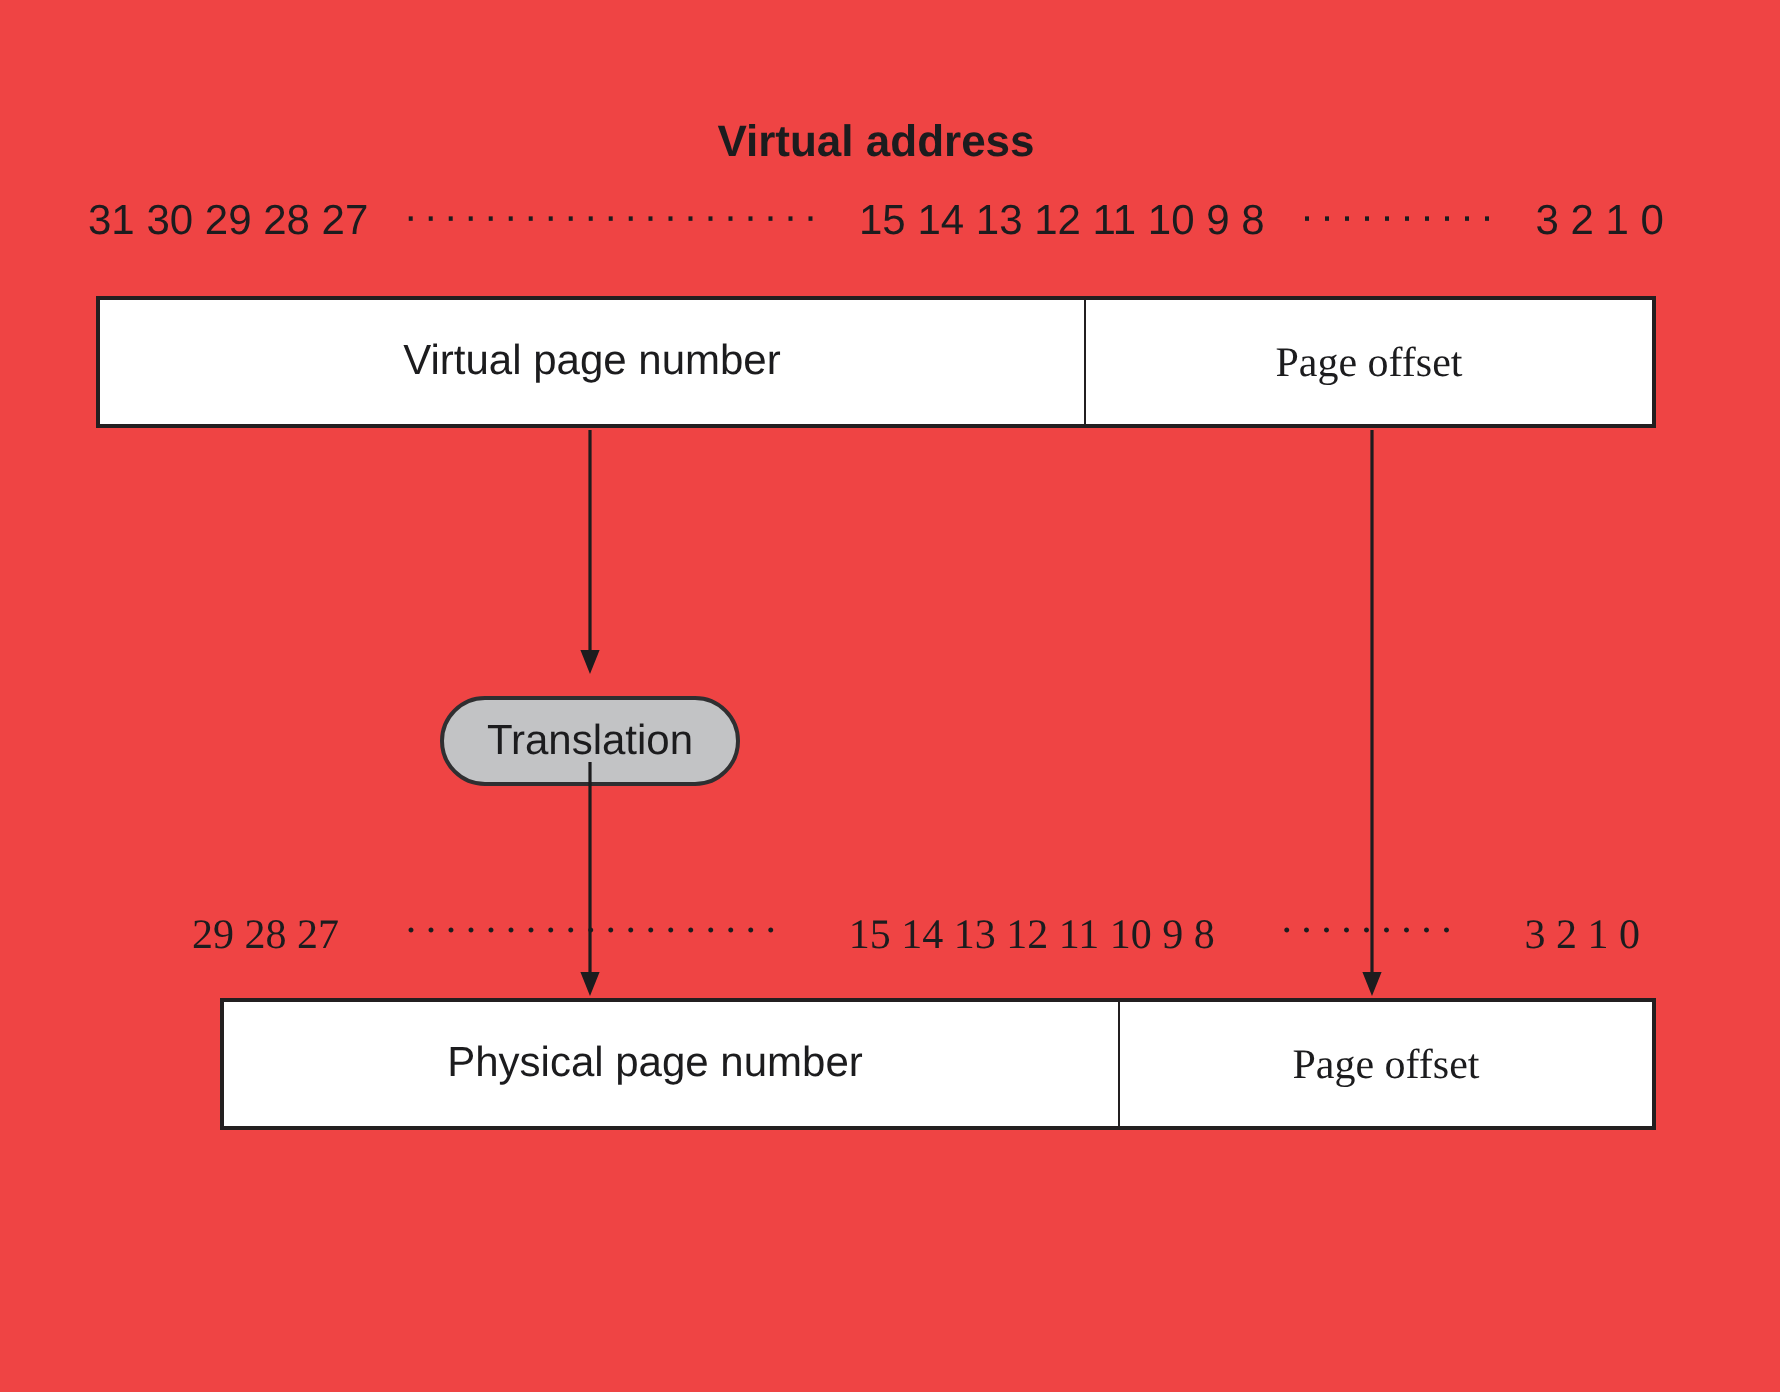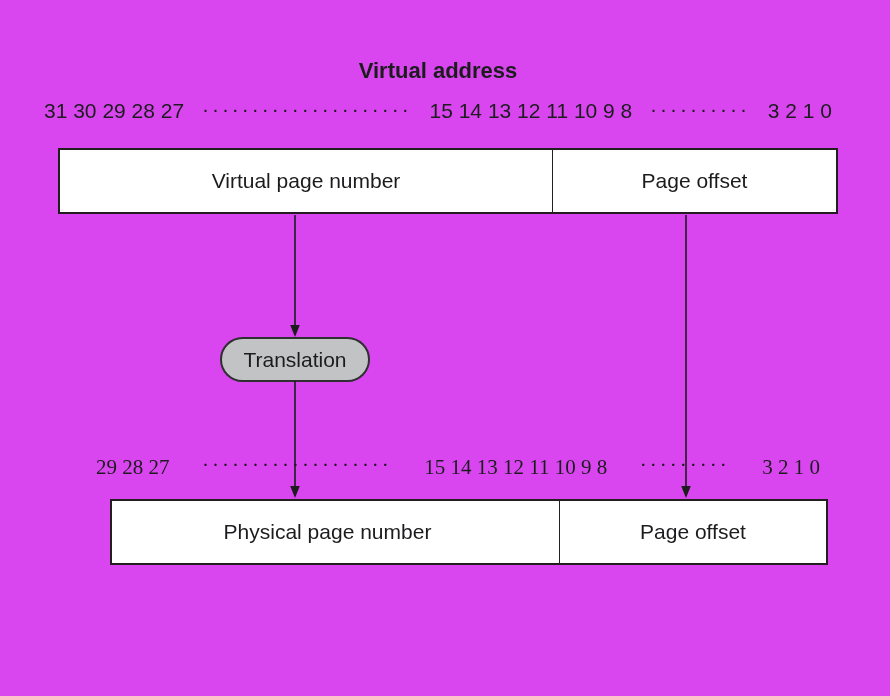--- a/index.html
+++ b/index.html
@@ -6,21 +6,21 @@
     margin: 0;
     padding: 0;
     background: #ffffff;
     font-family: "Liberation Sans", sans-serif;
     color: #1c1c1e;
   }
   #canvas {
     position: relative;
     width: 890px;
     height: 696px;
-    background: #d946ef;
+    background: #ef4444;
     overflow: hidden;
   }
   .title {
     position: absolute;
     left: 48px;
     width: 780px;
     text-align: center;
     font-size: 22px;
     font-weight: bold;
     line-height: 26px;
@@ -48,36 +48,36 @@
   }
 
   .addr-box {
     position: absolute;
     display: flex;
     height: 66px;
     border: 2px solid #231f20;
     box-sizing: border-box;
     background: #ffffff;
   }
-  #virtual-box { top: 148px; left: 58px; width: 780px; }
+  #virtual-box { top: 148px; left: 48px; width: 780px; }
   #physical-box { top: 499px; left: 110px; width: 718px; gap: 16px; }
   .cell {
     display: flex;
     align-items: center;
     justify-content: center;
     font-size: 21px;
     white-space: nowrap;
   }
   #virtual-box .cell-left { flex: 0 0 492px; }
   #physical-box .cell-left { flex: 0 0 431px; }
-  .cell-right { flex: 1; border-left: 1.5px solid #231f20; }
+  .cell-right { flex: 1; border-left: 1.5px solid #231f20; font-family: Liberation Serif, serif; }
 
   #translation-oval {
     position: absolute;
-    top: 337px;
+    top: 348px;
     left: 220px;
     width: 150px;
     height: 45px;
     border: 2px solid #2f2f31;
     border-radius: 23px;
     box-sizing: border-box;
     display: flex;
     align-items: center;
     justify-content: center;
     font-size: 21px;

